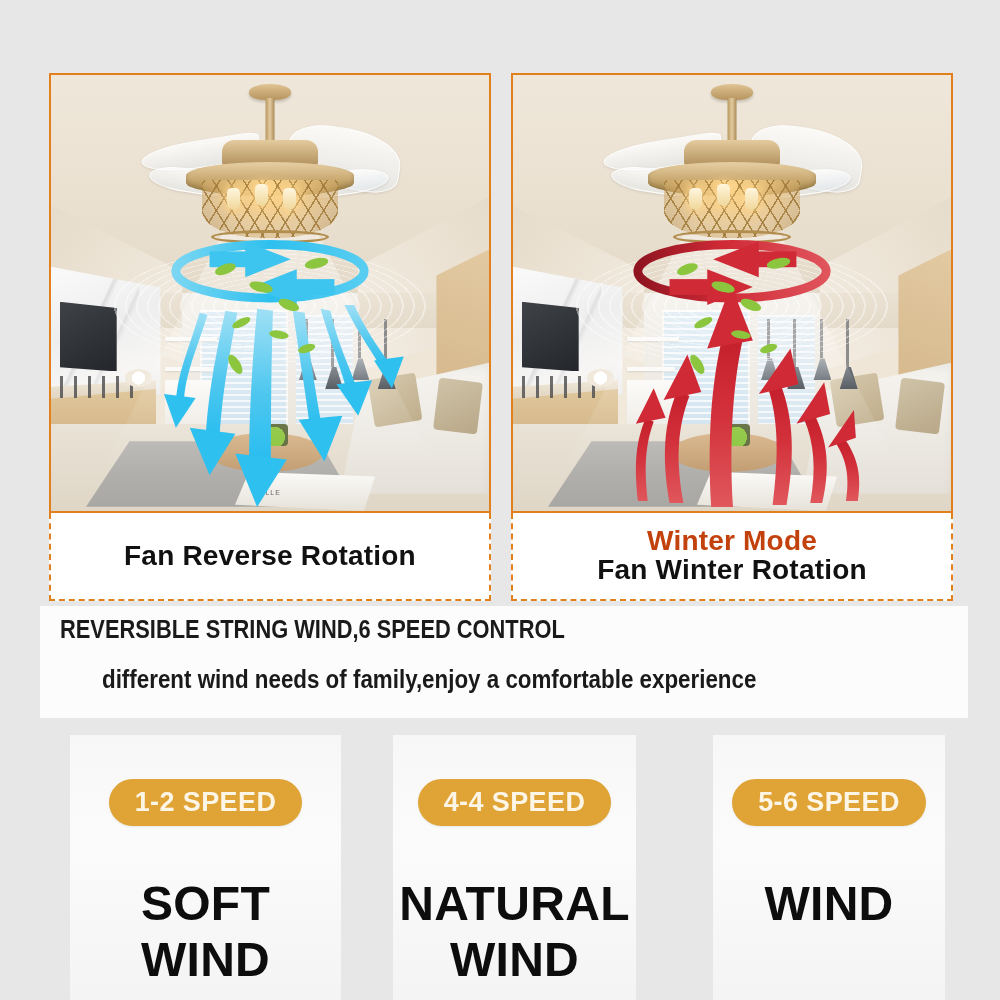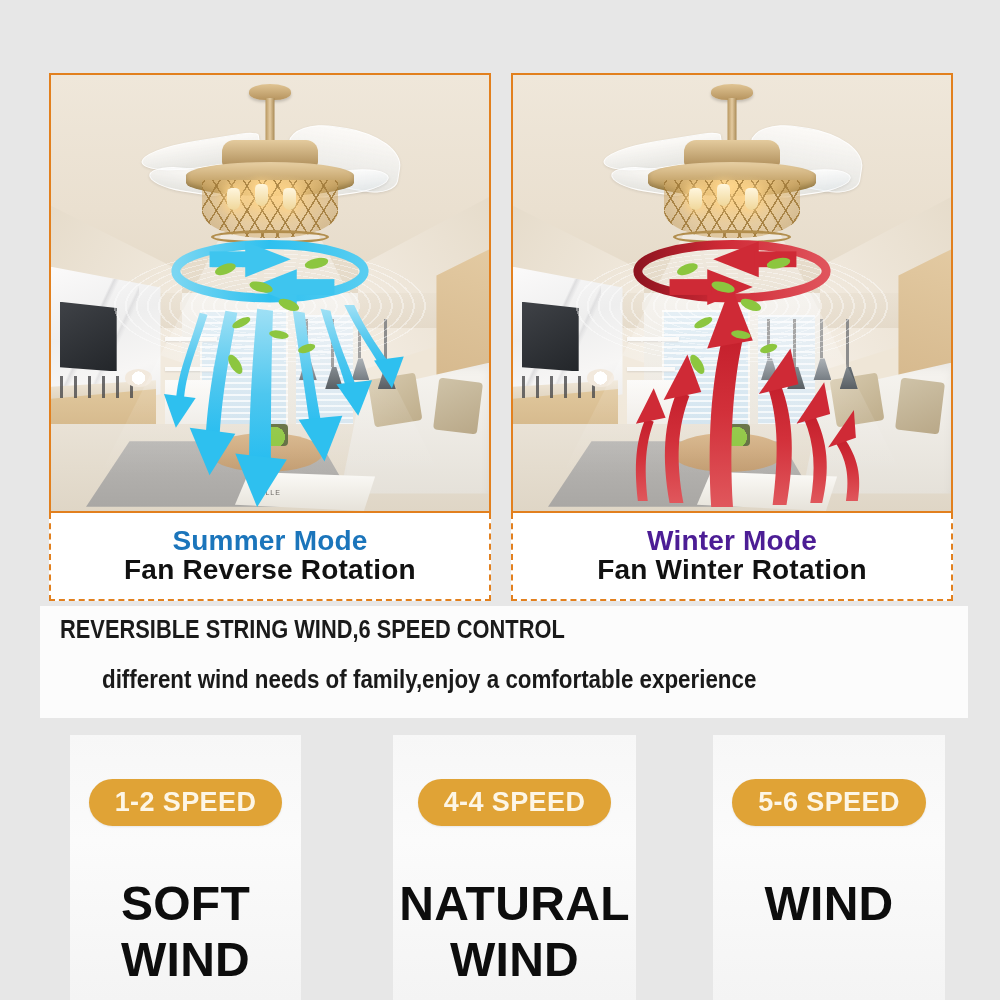--- a/index.html
+++ b/index.html
@@ -165,21 +165,21 @@
   .textblock{position:absolute;left:40px;top:606px;width:928px;height:112px;background:#fcfcfc;}
   .line1{position:absolute;left:20px;top:8px;font-size:26px;font-weight:bold;color:#1a1a1a;
     transform:scaleX(.84);transform-origin:left center;white-space:nowrap;}
   .line2{position:absolute;left:62px;top:58px;font-size:26px;font-weight:bold;color:#1a1a1a;
     transform:scaleX(.86);transform-origin:left center;white-space:nowrap;}
 
   
   .card{position:absolute;top:735px;height:265px;
     background:linear-gradient(180deg,#f7f7f7 0%,#fbfbfb 40%,#f4f4f4 100%);
     display:flex;flex-direction:column;align-items:center;}
-  .card.c1{left:70px;width:231px;}
+  .card.c1{left:70px;width:271px;}
   .card.c2{left:393px;width:243px;}
   .card.c3{left:713px;width:232px;}
   .badge{margin-top:44px;background:#e0a336;color:#fdf6e6;
     border-radius:999px;font-size:27px;font-weight:bold;
     padding:8px 26px;letter-spacing:.4px;white-space:nowrap;
     box-shadow:0 1px 2px rgba(0,0,0,.08);}
   .windname{margin-top:50px;text-align:center;font-size:48px;font-weight:bold;
     color:#0d0d0d;line-height:1.16;letter-spacing:.3px;}
 </style>
 </head>
@@ -297,21 +297,20 @@
           <ellipse cx="192" cy="250" rx="10" ry="4" transform="rotate(-26 192 250)"></ellipse>
           <ellipse cx="230" cy="262" rx="10" ry="4" transform="rotate(10 230 262)"></ellipse>
           <ellipse cx="186" cy="292" rx="11" ry="5" transform="rotate(58 186 292)"></ellipse>
           <ellipse cx="258" cy="276" rx="9" ry="4" transform="rotate(-18 258 276)"></ellipse>
         </g>
       </svg>
     </div>
   </div>
 
   <div class="caption left">
-    <div class="mode-title" style="color:#1b75bb">Summer Mode</div>
     <div class="mode-sub">Fan Reverse Rotation</div>
   </div>
 
   <div class="panel right">
     <div class="room">
       <div class="ceiling"></div>
       <div class="ceil-edge-l"></div>
       <div class="ceil-edge-r"></div>
       <div class="soffit"></div>
       <div class="backwall"></div>
@@ -416,21 +415,21 @@
           <ellipse cx="192" cy="250" rx="10" ry="4" transform="rotate(-26 192 250)"></ellipse>
           <ellipse cx="230" cy="262" rx="10" ry="4" transform="rotate(10 230 262)"></ellipse>
           <ellipse cx="186" cy="292" rx="11" ry="5" transform="rotate(58 186 292)"></ellipse>
           <ellipse cx="258" cy="276" rx="9" ry="4" transform="rotate(-18 258 276)"></ellipse>
         </g>
       </svg>
     </div>
   </div>
 
   <div class="caption right">
-    <div class="mode-title" style="color:#4c1d95">Winter Mode</div>
+    <div class="mode-title" style="color:#c2410c">Winter Mode</div>
     <div class="mode-sub">Fan Winter Rotation</div>
   </div>
 
   <div class="textblock">
     <div class="line1">REVERSIBLE STRING WIND,6  SPEED  CONTROL</div>
     <div class="line2">different wind needs of family,enjoy a comfortable experience</div>
   </div>
 
   <div class="card c1">
     <div class="badge">1-2 SPEED</div>

